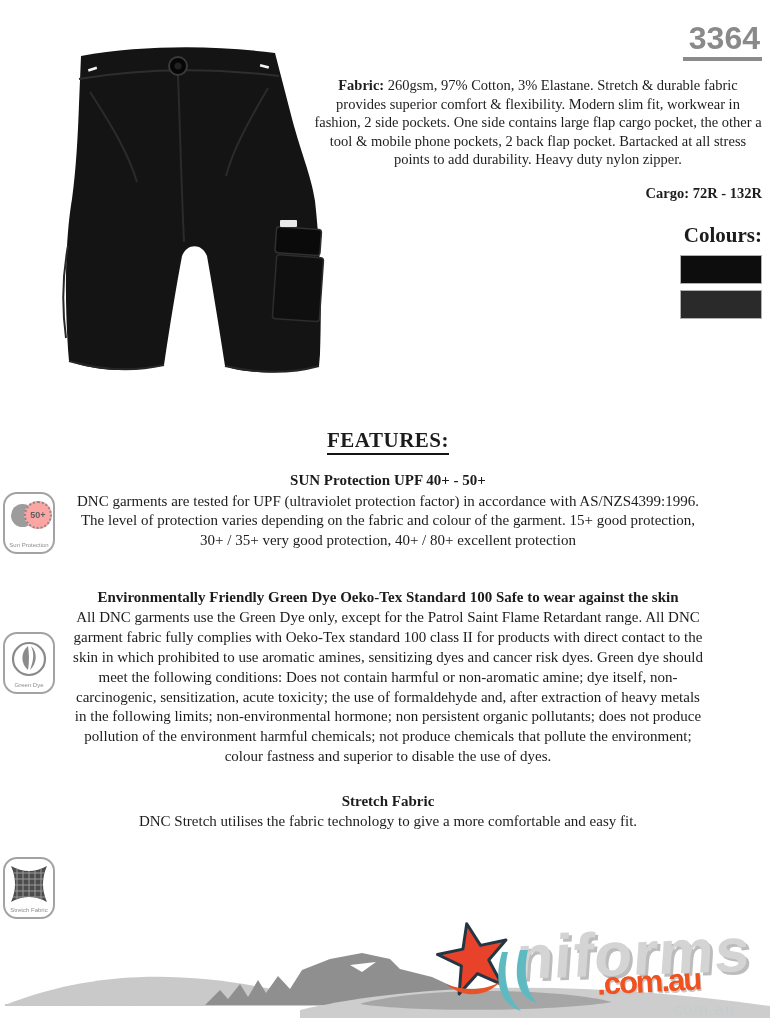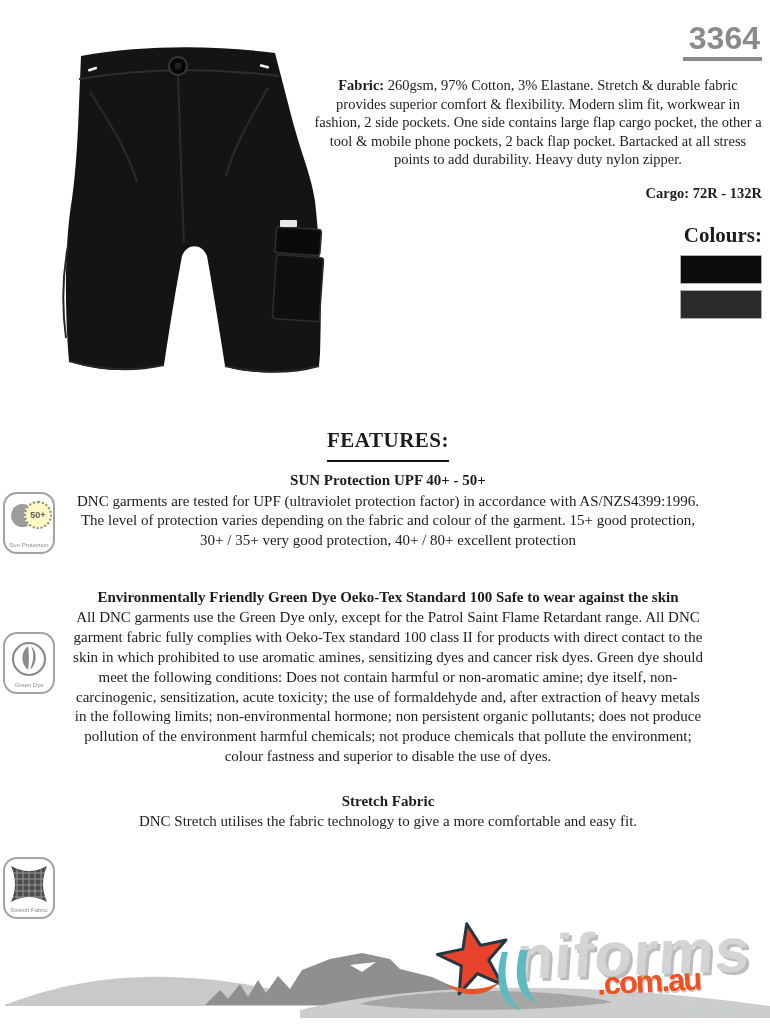--- a/index.html
+++ b/index.html
@@ -19,41 +19,41 @@
   .fabric-par{margin:15px 0 16px; font-size:14.5px; line-height:1.28; color:#1d1d1d;text-align:center;}
   .fabric-par b{font-weight:bold;}
   .sizes-line{margin:16px 0 0; font-size:14.5px; font-weight:bold;}
   .colours-label{margin:21px 0 7px; font-size:21px; font-weight:bold;}
   .swatch{width:80px; height:27px; margin:0 0 6px auto; border:1px solid #b0b0b0;}
   
   .photo{position:absolute; left:28px; top:16px;}
   
   .features{position:absolute; left:72px; top:428px; width:632px; text-align:center;}
   .features-heading{margin:0; font-size:21px; letter-spacing:.5px;}
-  .features-heading span{border-bottom:2px solid #141414; padding-bottom:8px;}
+  .features-heading span{border-bottom:2px solid #141414; padding-bottom:1px;}
   .feat-section{margin-top:18px;}
   .feat-section.green{margin-top:37px;}
   .feat-section.stretch{margin-top:25px;}
   .feat-title{font-weight:bold; font-size:15px; line-height:1.3; margin:0 0 1px;}
   .feat-body{font-size:15px; line-height:1.32; margin:0;}
   
   .icon-tile{
     position:absolute; left:3px; width:52px; height:62px; background:#fff;
     border:2px solid #a3a3a3; border-radius:14px; text-align:center; box-sizing:border-box;
   }
   .tile-sun{top:492px;} .tile-green{top:632px;} .tile-stretch{top:857px;}
   .icon-label{
     position:absolute; bottom:4px; left:0; right:0;
     font-family:"Liberation Sans", sans-serif; font-size:6px; color:#8d8d8d;
   }
   .sun-graphic{position:relative; width:100%; height:44px;}
   .sun-back{position:absolute; left:6px; top:10px; width:23px; height:23px; border-radius:50%; background:#9c9c9c;}
   .sun-front{
     position:absolute; left:19px; top:7px; width:24px; height:24px; border-radius:50%;
-    background:#fef9c3; border:2px dotted #8a8a8a;
+    background:#fca5a5; border:2px dotted #8a8a8a;
     font-family:"Liberation Sans", sans-serif; font-size:9px; font-weight:bold; color:#5f5f5f;
     display:flex; align-items:center; justify-content:center;
   }
   .leaf-graphic,.stretch-graphic{margin-top:5px;}
   
   .watermark{position:absolute; left:0; top:918px; width:770px; height:108px; pointer-events:none;}
   .wm-svg{position:absolute; left:0; top:0;}
   .brand-text{
     position:absolute; left:516px; top:0px; font-family:"Liberation Sans", sans-serif;
     font-size:62px; font-weight:bold; color:#d4d4d4; white-space:nowrap;

